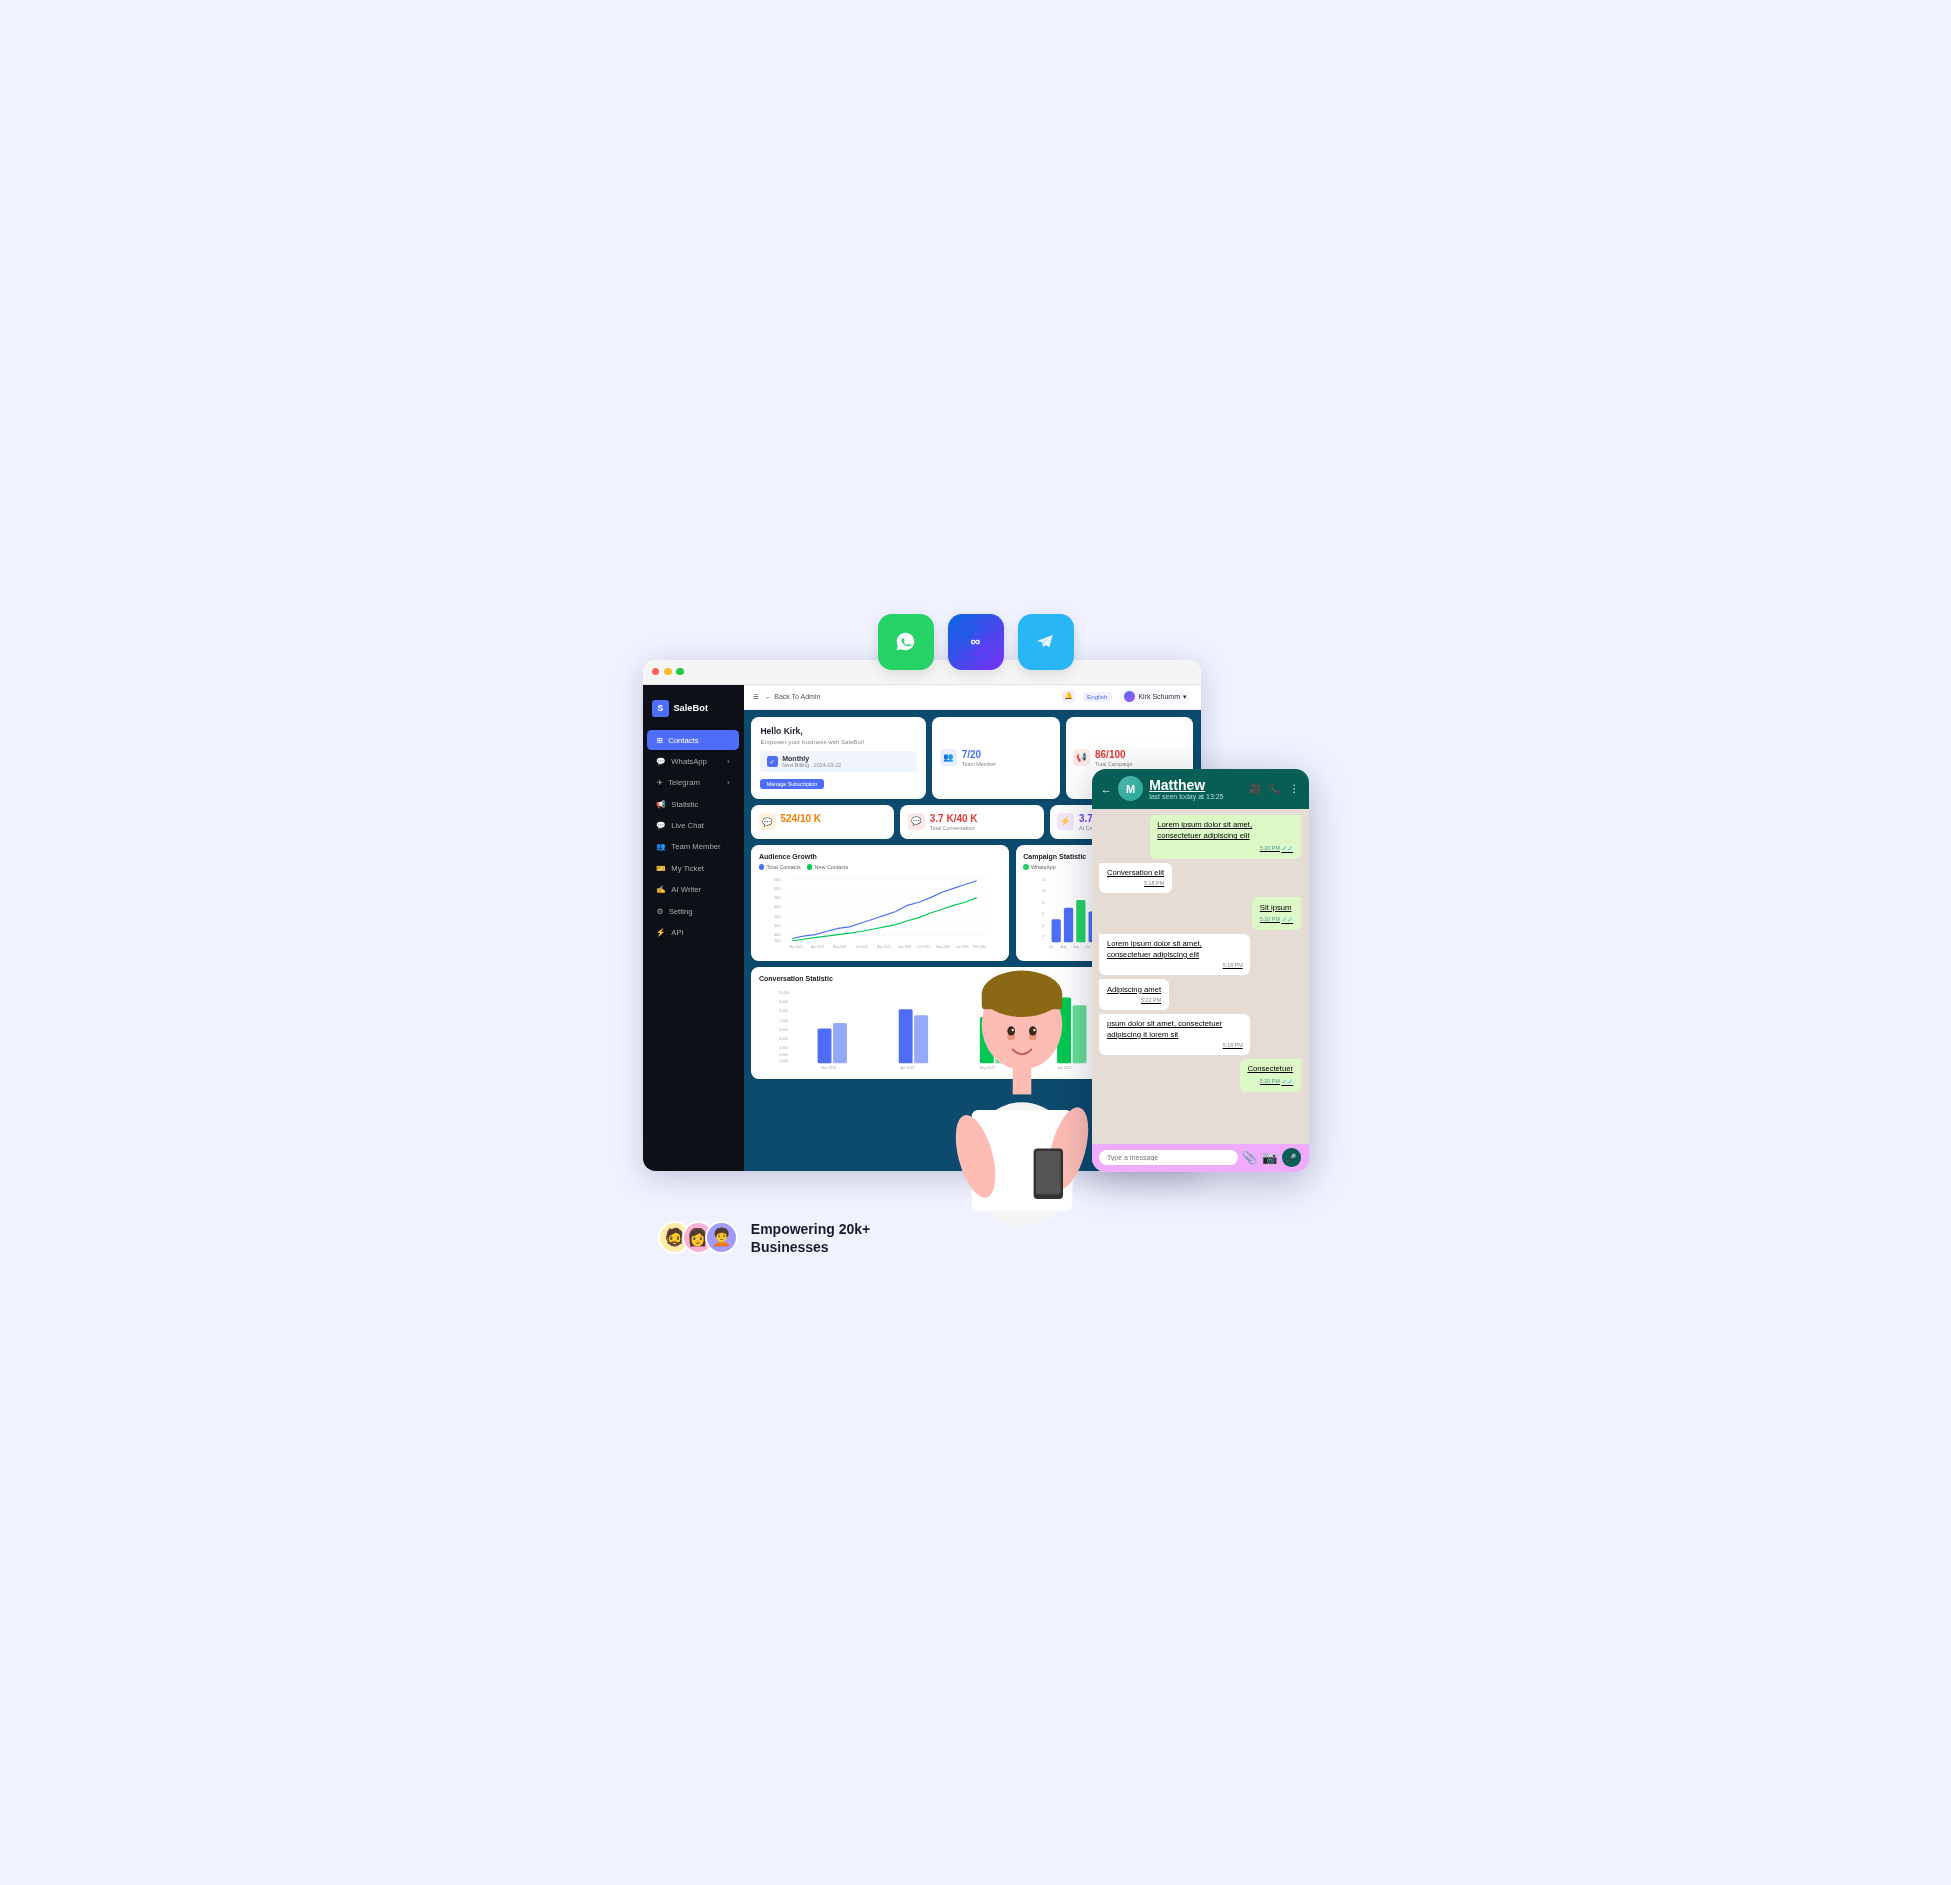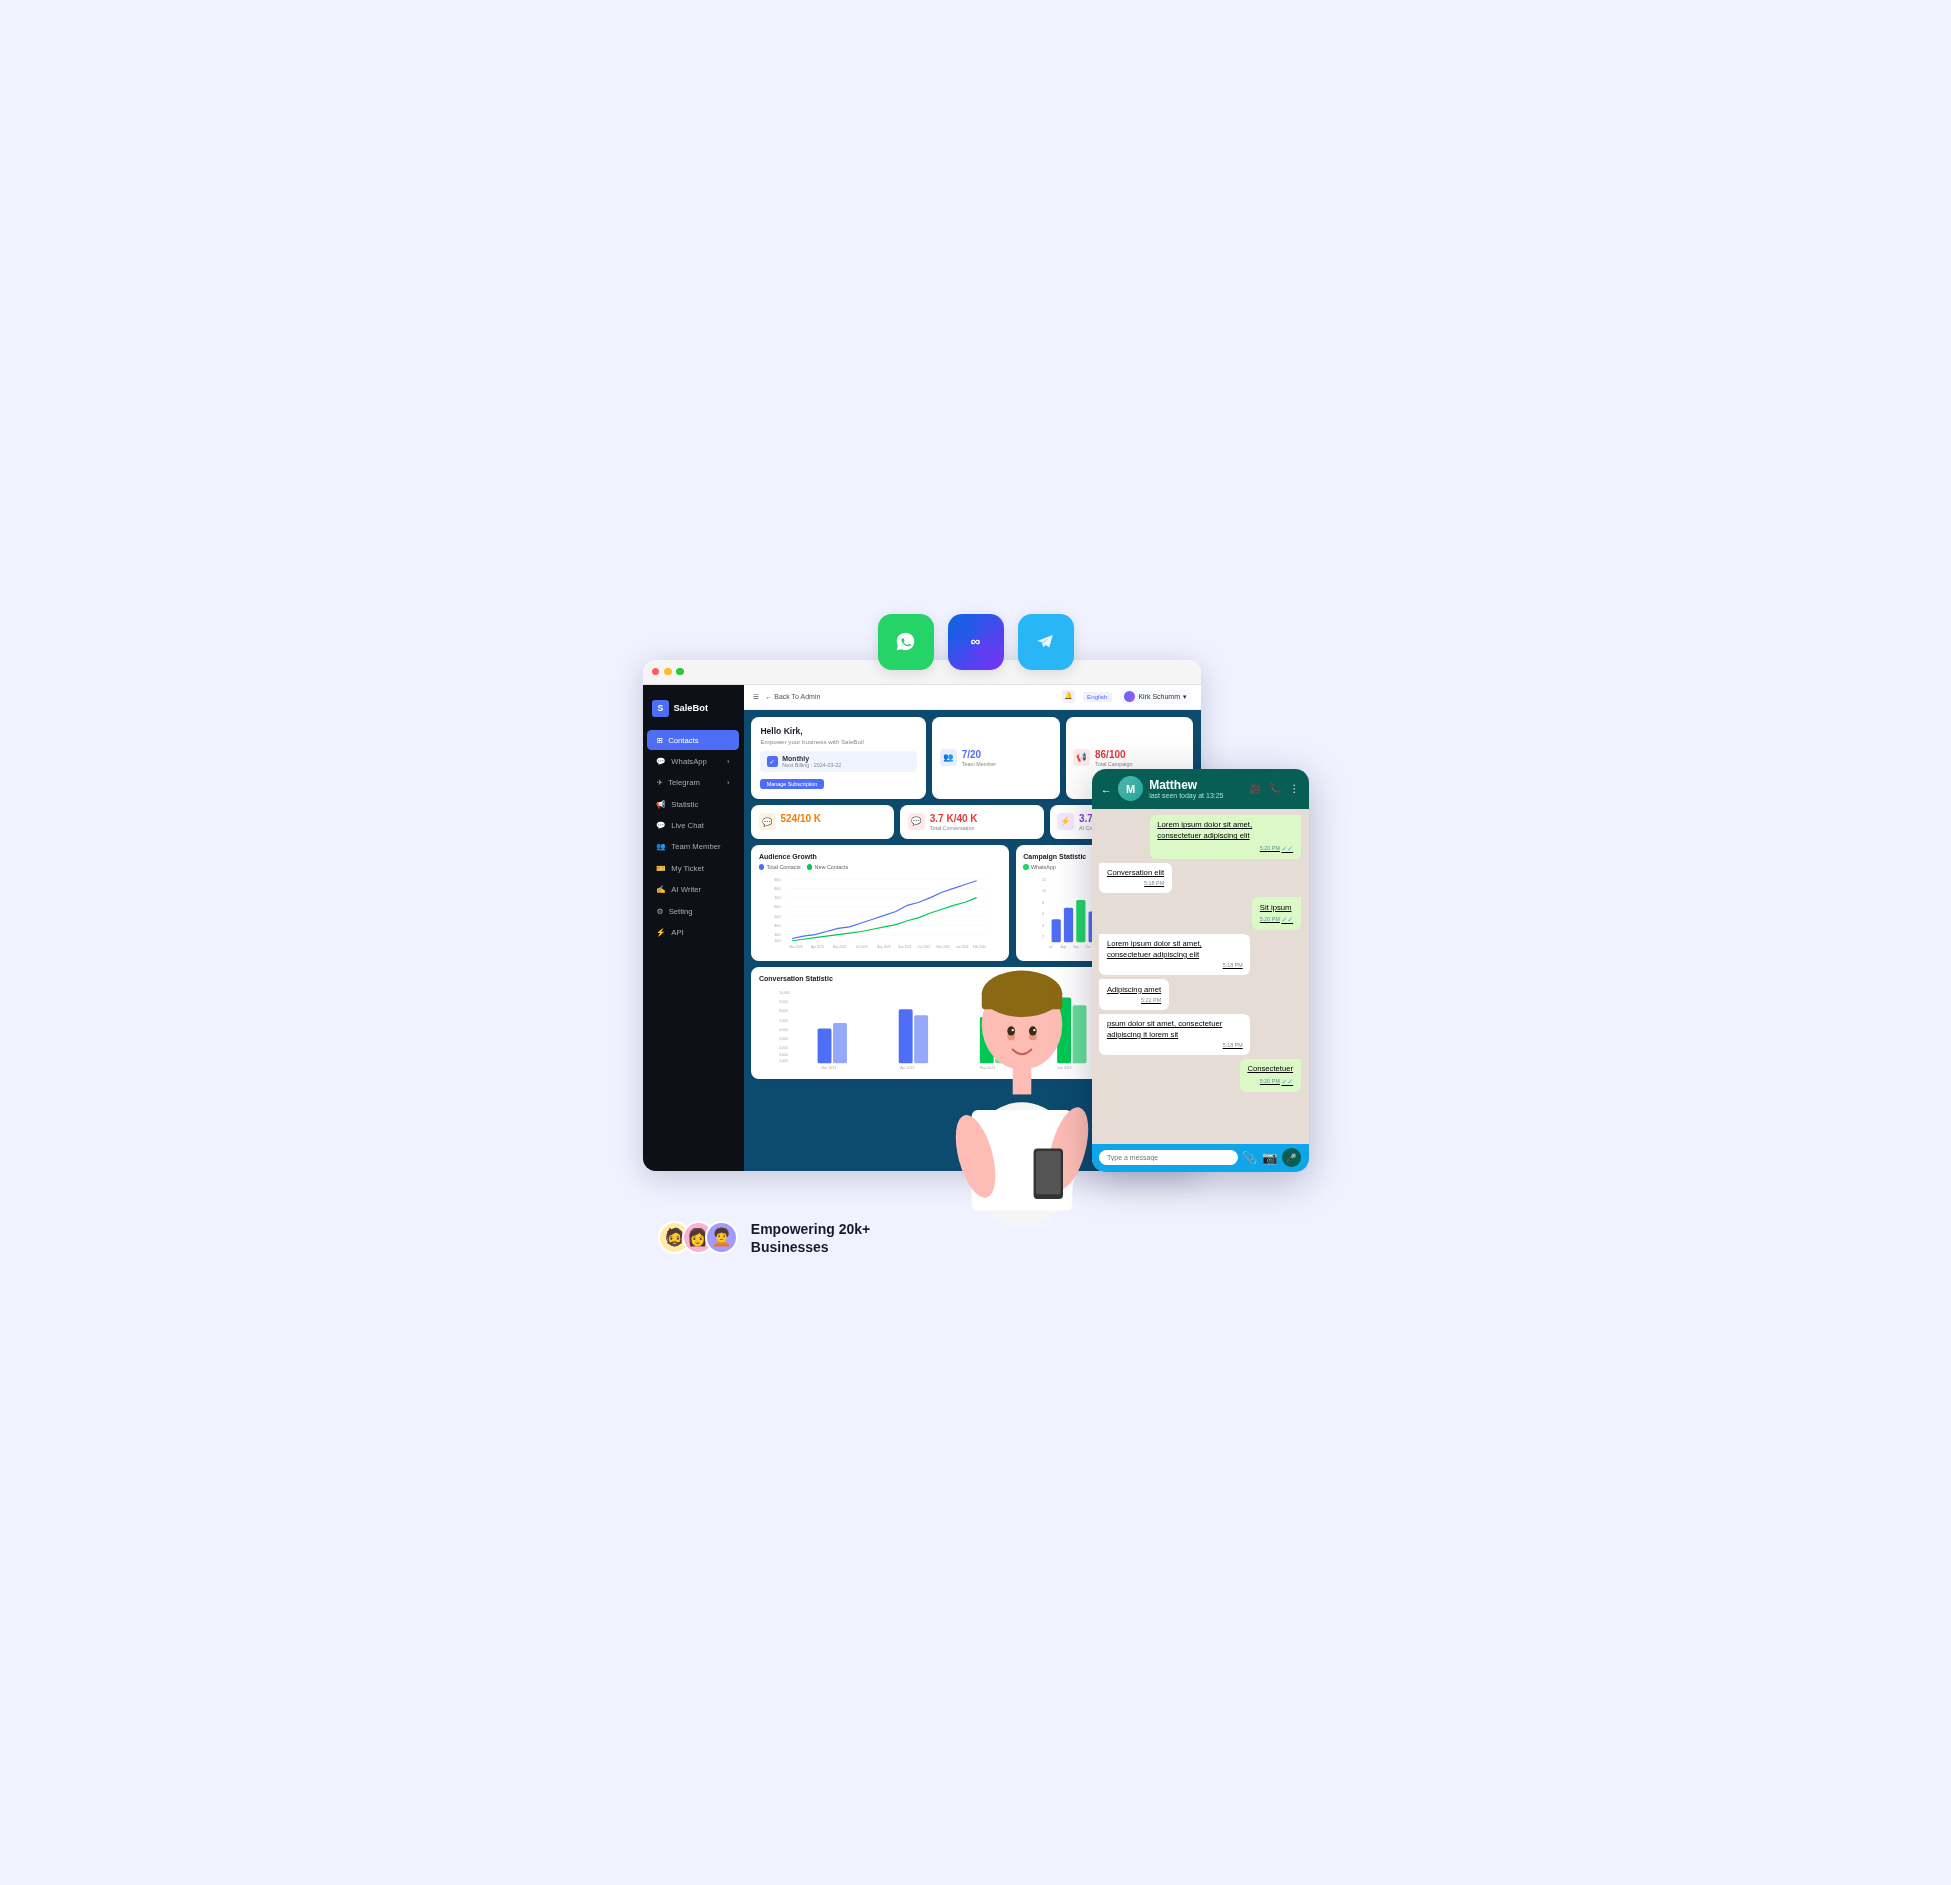--- a/index.html
+++ b/index.html
@@ -364,21 +364,21 @@
       display: flex;
       align-items: center;
       justify-content: center;
       font-size: 11px;
       background: linear-gradient(135deg, #4db6ac, #26a69a);
       color: white;
       font-weight: bold;
       flex-shrink: 0;
     }
     .chat-header-info { flex: 1; }
-    .chat-contact-name { font-size: 12px; font-weight: 600; color: white; }
+    .chat-contact-name { font-size: 14px; font-weight: 600; color: white; text-decoration: underline; }
     .chat-status { font-size: 7px; color: #b2dfdb; }
     .chat-header-icons { display: flex; gap: 7.7px; color: white; font-size: 10px; }
 
     .chat-messages {
       flex: 1;
       overflow-y: auto;
       padding: 6.2px 7.7px;
       display: flex;
       flex-direction: column;
       gap: 3.9px;
@@ -414,21 +414,21 @@
       gap: 1.5px;
     }
     .msg-time.sent-time { color: #4f9a94; }
     .double-check { color: #34b7f1; font-size: 7px; }
 
     .chat-input-bar {
       display: flex;
       align-items: center;
       gap: 4.6px;
       padding: 4.6px 7.7px;
-      background: #0ea5e9;
+      background: #f0abfc;
       flex-shrink: 0;
       margin-top: 12px;
     }
     .chat-input {
       flex: 1;
       background: white;
       border-radius: 15.5px;
       padding: 3.9px 7.7px;
       font-size: 7px;
       color: #aaa;

